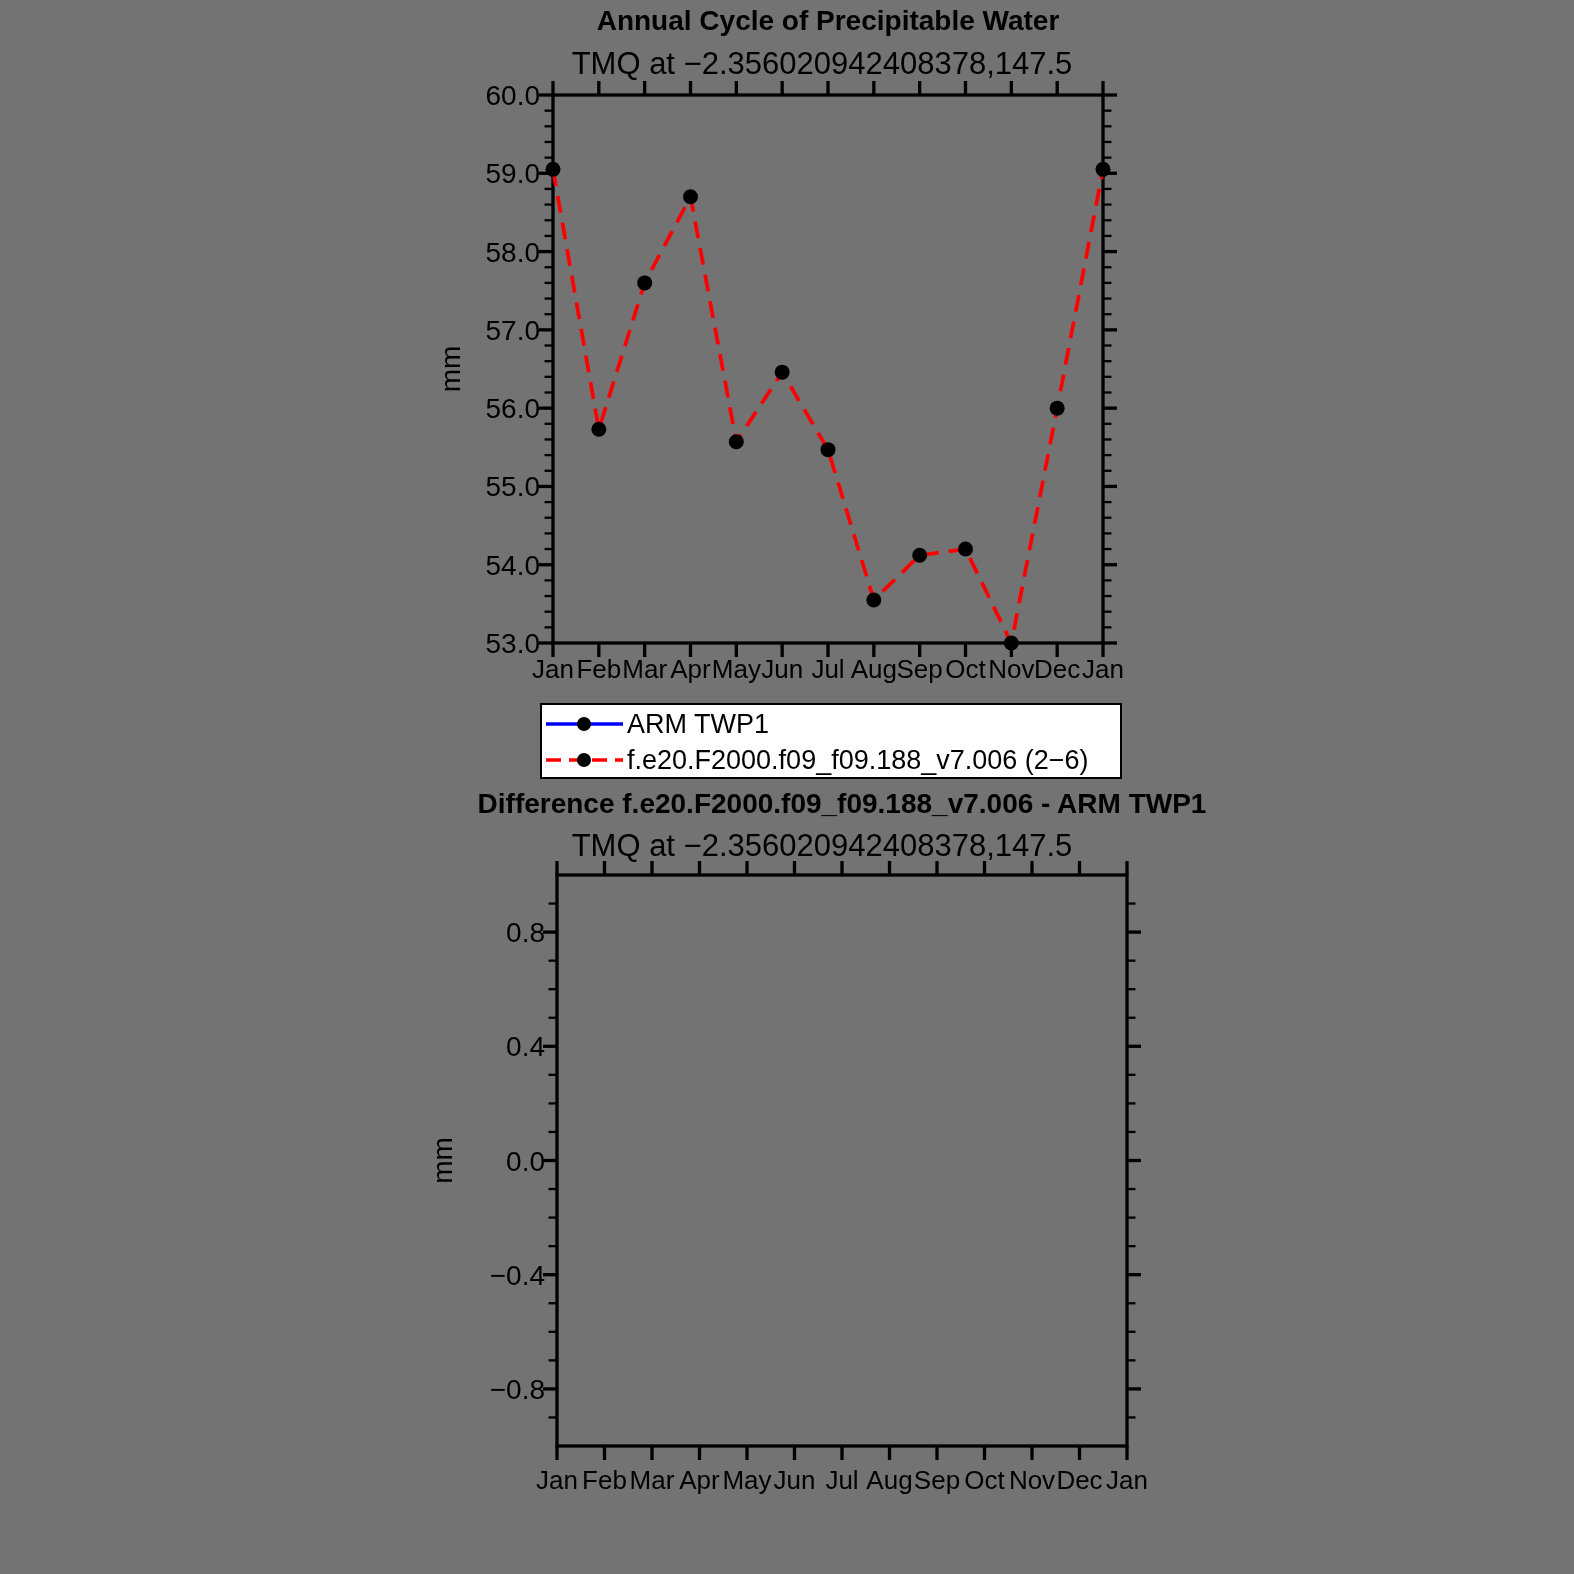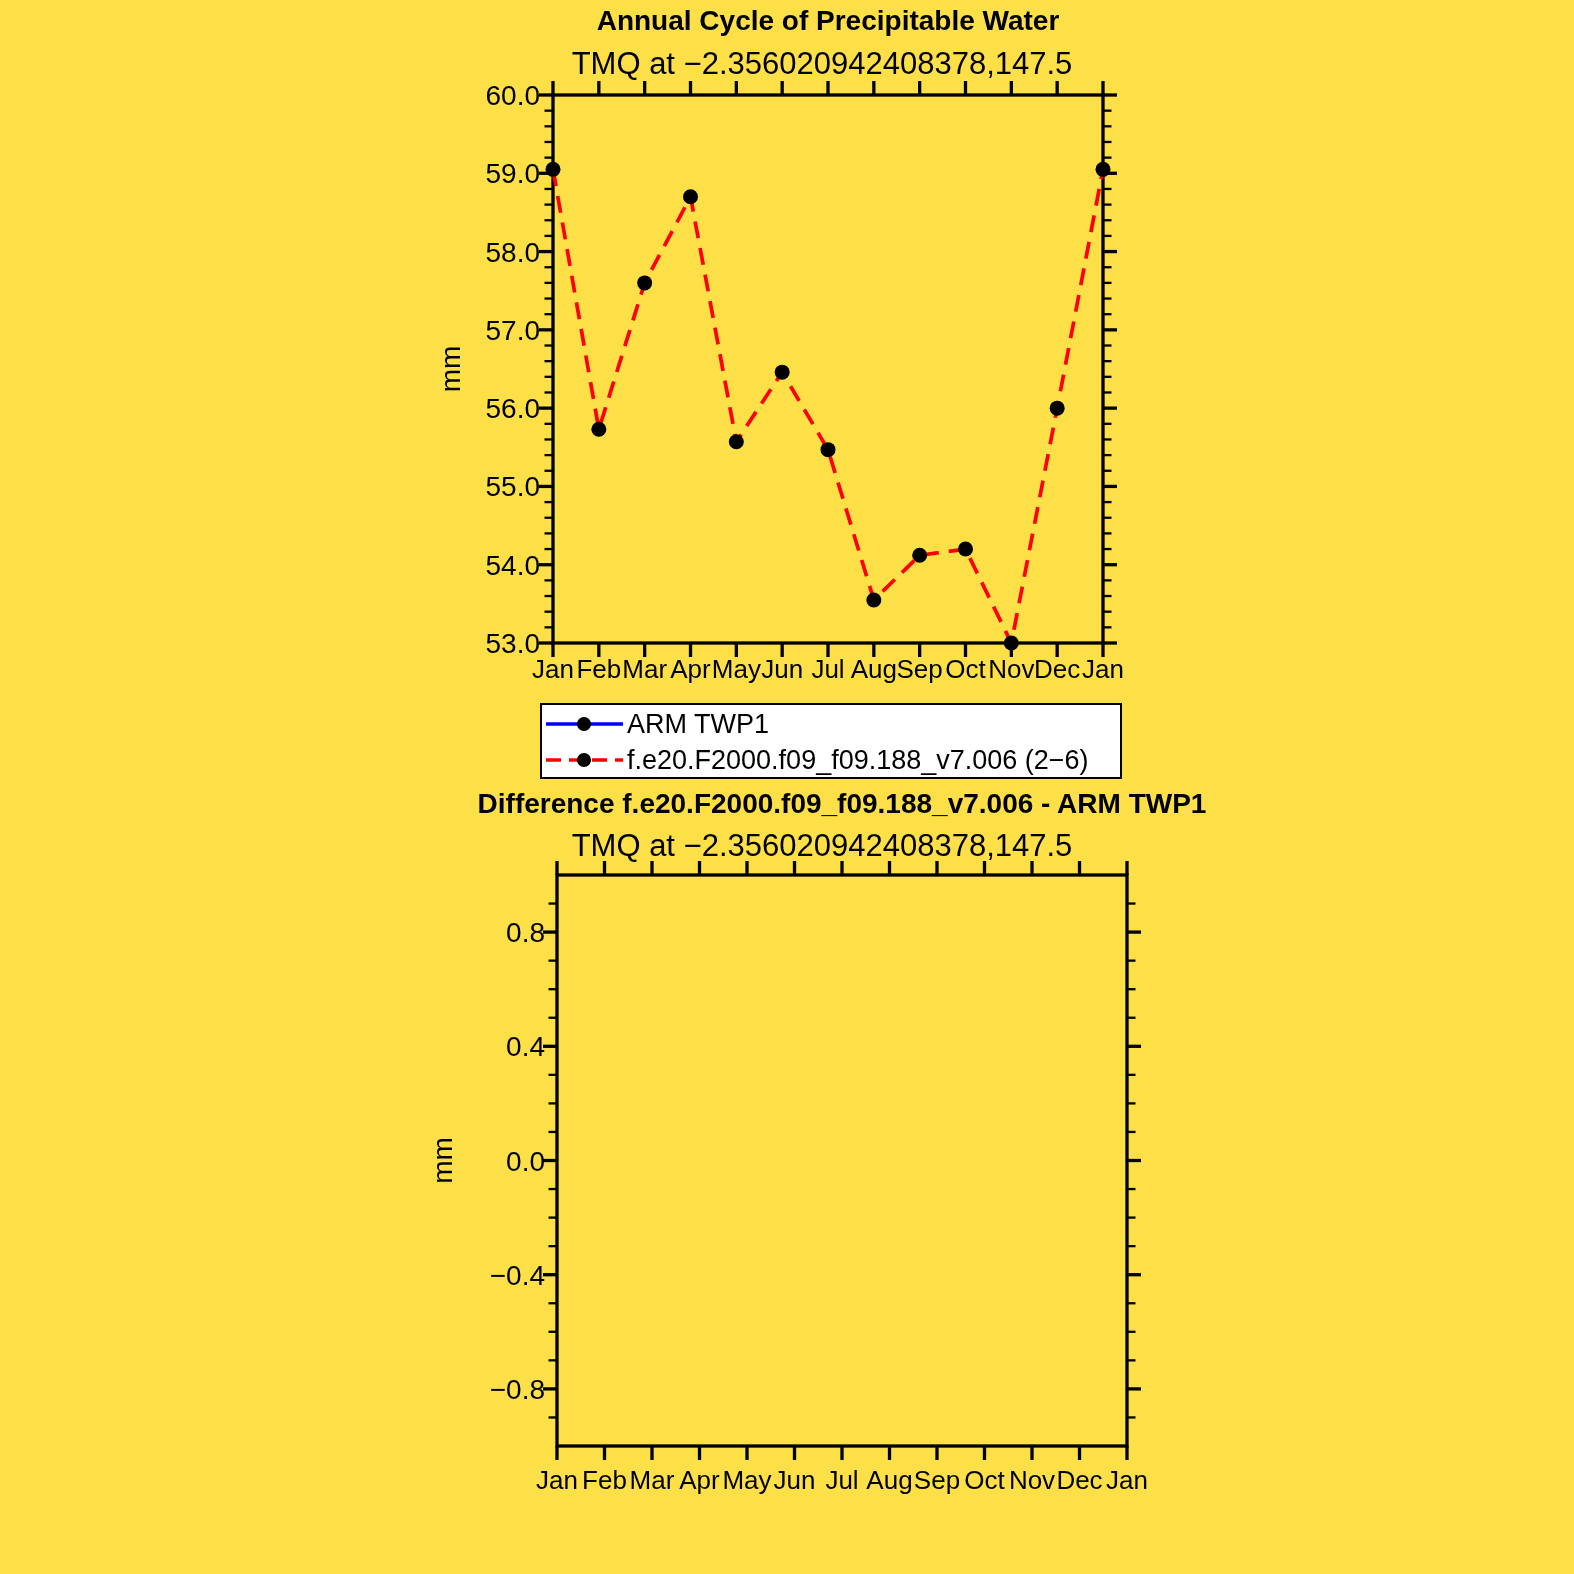--- a/index.html
+++ b/index.html
@@ -4,21 +4,21 @@
 <style>
   html, body {
     margin: 0;
     padding: 0;
     background: #ffffff;
   }
   #canvas {
     position: relative;
     width: 1574px;
     height: 1574px;
-    background: #fde047;
+    background: #737373;
     overflow: hidden;
     font-family: "Liberation Sans", sans-serif;
   }
   svg text {
     fill: #000000;
     font-family: "Liberation Sans", sans-serif;
   }
   .title {
     font-size: 28px;
     font-weight: bold;

